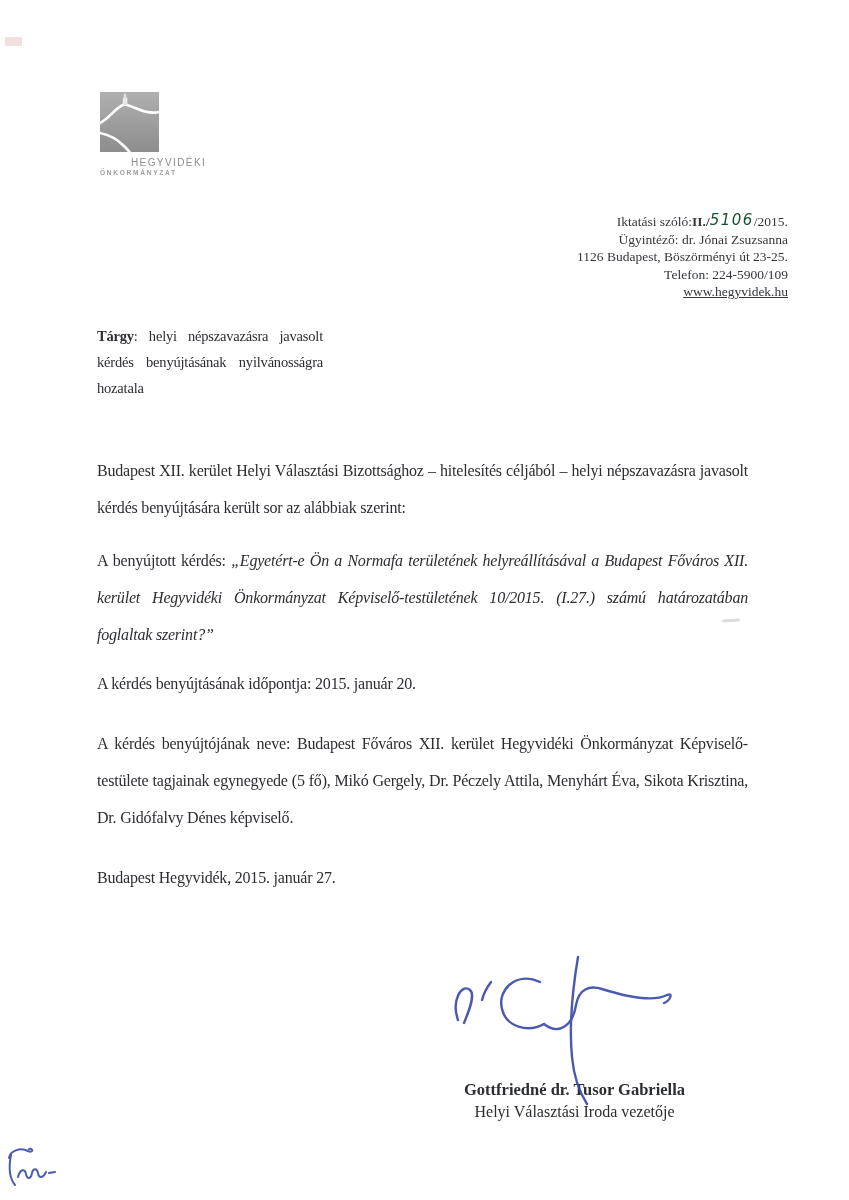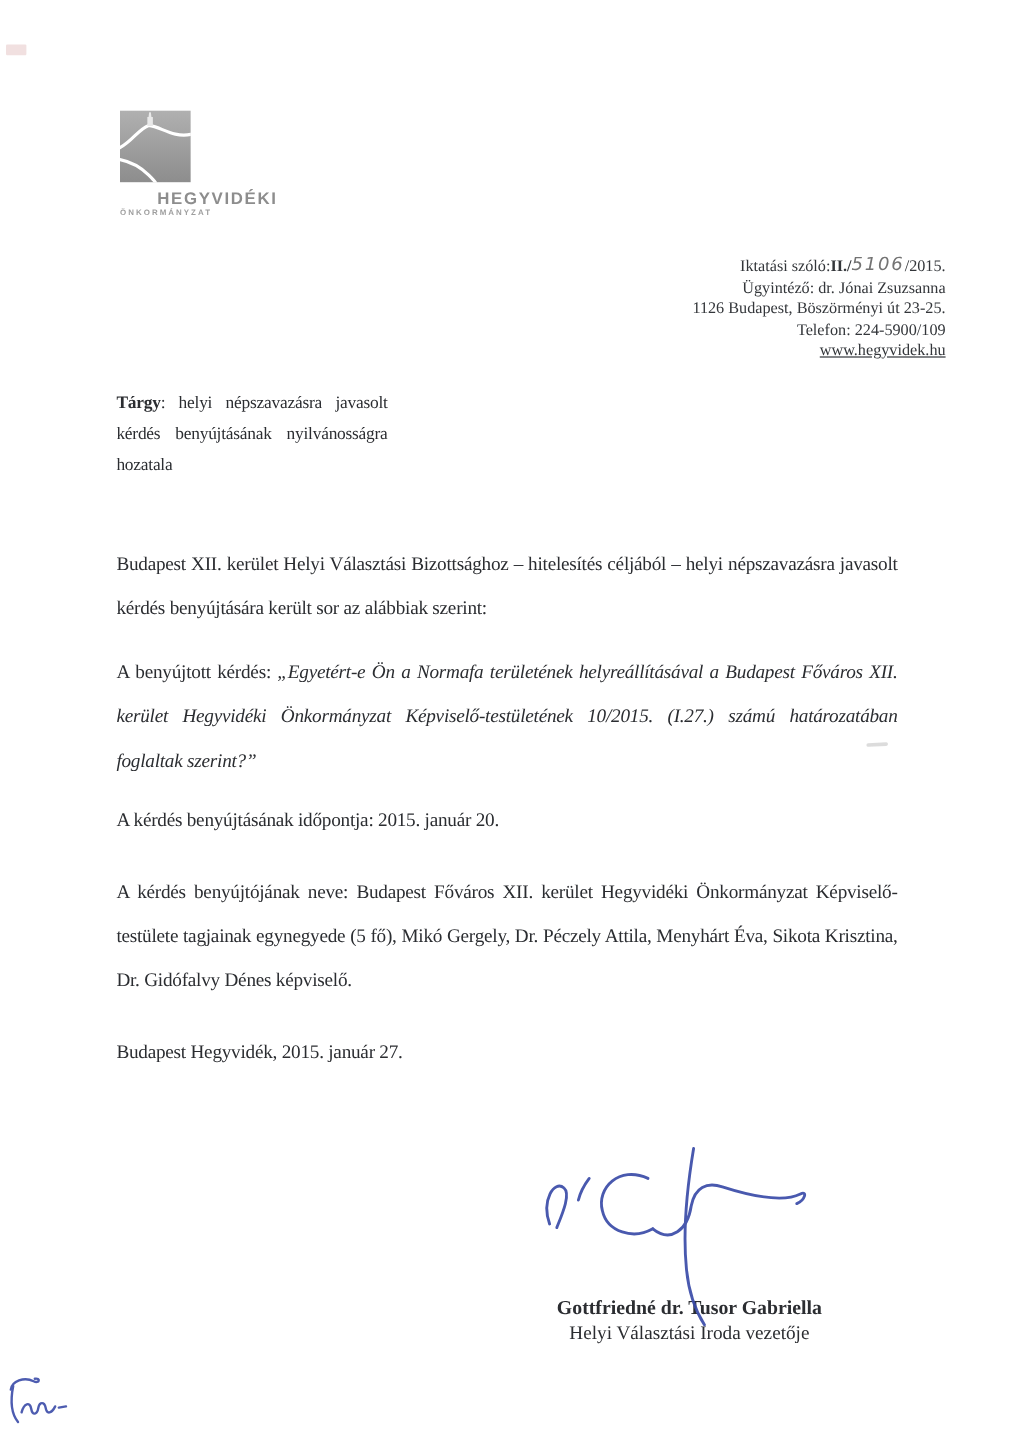--- a/index.html
+++ b/index.html
@@ -6,39 +6,39 @@
   .page{
     position:relative;width:849px;height:1200px;background:#ffffff;
     font-family:"Liberation Serif","DejaVu Serif",serif;color:#2b2d31;
     margin:0 auto;overflow:hidden;
   }
   
   .logo{position:absolute;left:100px;top:92px;width:130px;}
   .logo svg{display:block;}
   .logo-name{
     font-family:"Liberation Sans","DejaVu Sans",sans-serif;
-    font-size:14px;font-weight:bold;letter-spacing:1.4px;color:#8d8d8d;margin-top:5px;padding-left:31px;
+    font-size:10px;font-weight:normal;letter-spacing:1.4px;color:#8d8d8d;margin-top:5px;padding-left:31px;
   }
   .logo-subname{
     font-family:"Liberation Sans","DejaVu Sans",sans-serif;
     font-size:6.6px;font-weight:bold;letter-spacing:1.7px;color:#9e9e9e;margin-top:1px;
   }
   
   .letterhead{
     position:absolute;right:61px;top:122px;text-align:right;
     font-weight:bold;color:#74767a;font-size:13.5px;line-height:15.5px;
   }
   
   .registration{
     position:absolute;right:61px;top:213px;text-align:right;
     font-size:13.5px;line-height:17.5px;color:#33363a;
   }
   .handwritten-number{
     font-family:"DejaVu Sans",sans-serif;font-style:italic;
-    color:#737373;font-size:15px;letter-spacing:1.5px;
+    color:#14532d;font-size:15px;letter-spacing:1.5px;
     position:relative;top:-1px;margin-top:15px;
   }
   .reg-prefix{font-weight:bold;}
   .website{text-decoration:underline;}
   
   .subject{
     position:absolute;left:97px;top:323px;width:226px;
     font-size:14.5px;line-height:26px;text-align:justify;letter-spacing:-0.2px;
   }
   .subject-label{font-weight:bold;}

